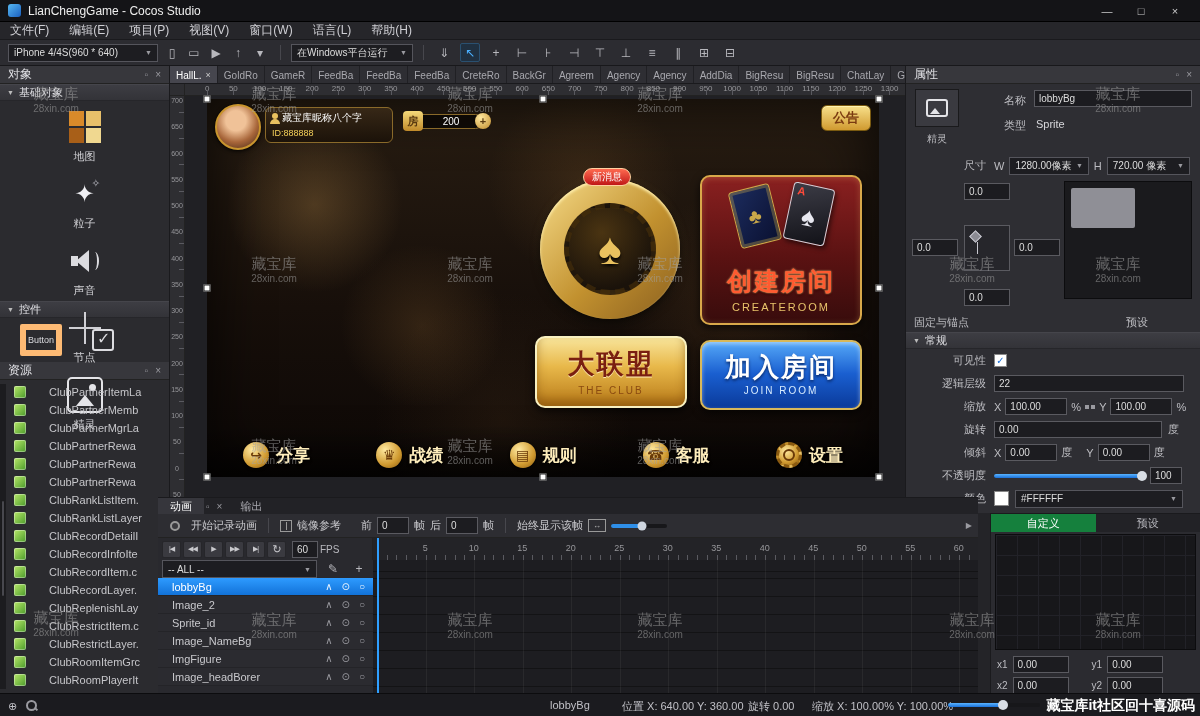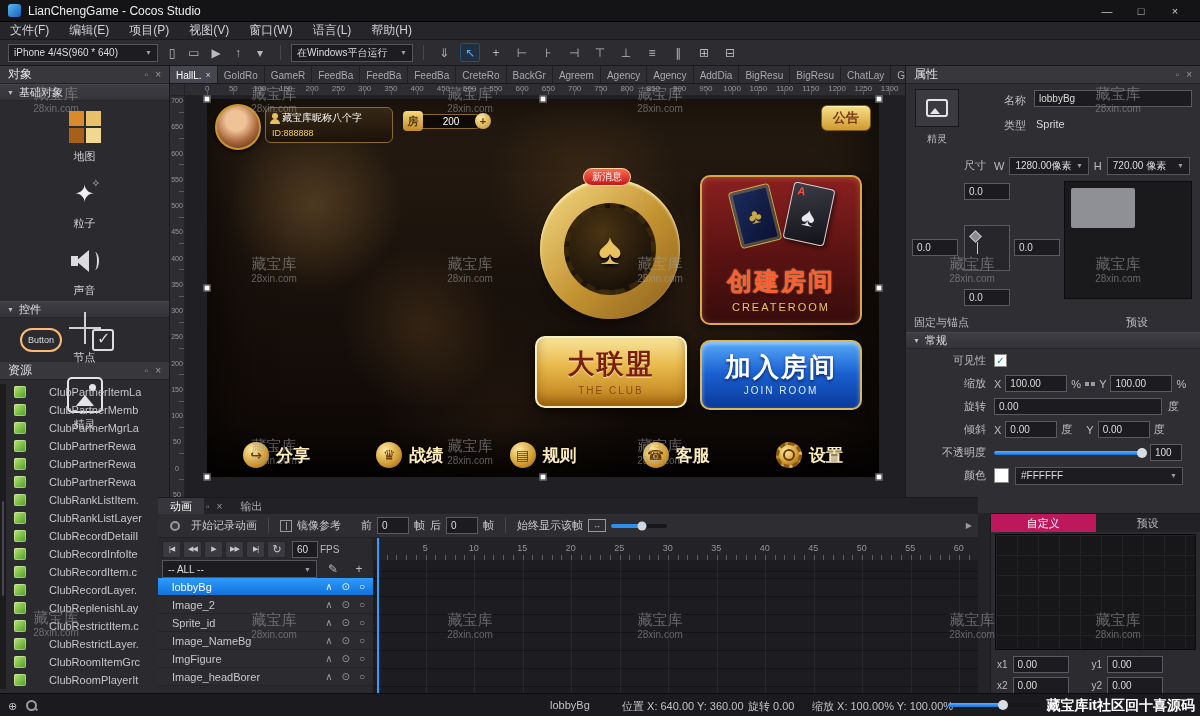--- a/index.html
+++ b/index.html
@@ -40,21 +40,21 @@
   .sound-icon::before{content:"";position:absolute;left:4px;top:13px;width:7px;height:10px;background:#dcdce0}
   .sound-icon::after{content:"";position:absolute;left:9px;top:7px;border:11px solid transparent;border-right:13px solid #dcdce0;border-left:0}
   .sound-wave{position:absolute;right:4px;top:9px;width:8px;height:18px;border-right:2px solid #dcdce0;border-radius:50%}
   .node-icon::before{content:"";position:absolute;left:17px;top:2px;width:2px;height:32px;background:#cfcfd4}
   .node-icon::after{content:"";position:absolute;top:17px;left:2px;height:2px;width:32px;background:#cfcfd4}
   .sprite-icon{border:2px solid #e4e4e8;border-radius:5px}
   .sprite-icon::after{content:"";position:absolute;left:7px;bottom:5px;border-left:9px solid transparent;border-right:9px solid transparent;border-bottom:11px solid #e4e4e8}
   .sprite-icon::before{content:"";position:absolute;right:5px;top:5px;width:7px;height:7px;border-radius:50%;background:#e4e4e8}
   .ctrl-row{display:flex;gap:30px;padding:10px 20px;align-items:center;height:44px}
   .ctrl-icon{display:flex;align-items:center;justify-content:center;position:relative}
-  .button-icon{width:42px;height:24px;border:2px solid #fdba74;border-radius:12px}
+  .button-icon{width:42px;height:32px;border:6px solid #fdba74;border-radius:2px}
   .ctrl-txt{font-style:normal;font-size:9px;color:#dcdce0}
   .checkbox-icon{width:22px;height:22px;border:2px solid #dcdce0;border-radius:3px}
   .checkbox-icon::before{content:"✓";color:#dcdce0;font-size:16px;position:absolute;left:3px;top:-2px}
   .res-list{position:relative;height:311px;padding:3px 0 0 10px;overflow:hidden}
   .res-item{display:flex;align-items:center;gap:23px;height:18px;font-size:11px;color:#c6c6ca;padding-left:4px}
   .res-icon{width:12px;height:12px;border-radius:2px;background:linear-gradient(135deg,#b8e86a,#4a9a2a);box-shadow:inset 0 0 0 1px rgba(255,255,255,.35);flex:none}
   .lscroll{position:absolute;left:0;top:318px;width:6px;height:305px;background:#1c1c1f}
   .lscroll .thumb{position:absolute;left:1px;top:38%;width:4px;height:32%;background:#48484e;border-radius:2px}
   
   .tabbar{left:170px;top:66px;width:735px;height:18px;background:#26262a;display:flex;overflow:hidden;border-bottom:1px solid #1a1a1d}
@@ -160,21 +160,21 @@
   .layers{position:absolute;left:0;top:80px;width:215px;bottom:0;overflow:hidden}
   .layer-row{height:18px;display:flex;align-items:center;padding-left:14px;font-size:11px;color:#c8c8cc;background:#2b2b30;border-bottom:1px solid #242428}
   .layer-row.selected{background:linear-gradient(#2e9bff,#1272d8);color:#fff}
   .licons{margin-left:auto;display:flex;gap:9px;padding-right:8px;color:#9a9aa0;font-size:10px}
   .layer-row.selected .licons{color:#e8f4ff}
   .licons i{font-style:normal}
   
   .curve{left:990px;top:513px;width:210px;height:180px;background:#2b2b30;border-left:1px solid #1a1a1d;border-top:1px solid #1a1a1d}
   .ctabs{height:18px;display:flex;background:#222226}
   .ctab{flex:1;display:flex;align-items:center;justify-content:center;font-size:11px;color:#b8b8be}
-  .ctab.active{background:#be185d;color:#fff}
+  .ctab.active{background:#15803d;color:#fff}
   .curve-grid{height:116px;margin:2px 4px;background:#17171a;background-image:linear-gradient(#222228 1px,transparent 1px),linear-gradient(90deg,#222228 1px,transparent 1px);background-size:21px 20px;border:1px solid #0c0c0e}
   .cfields{padding:2px 6px}
   .cfrow{display:flex;align-items:center;gap:5px;height:21px;font-size:10px;color:#bdbdc2}
   
   .statusbar{left:0;top:693px;width:1200px;height:23px;background:#1b1b1f;border-top:1px solid #0c0c0e;font-size:11px;color:#c0c0c6}
   .mag{position:relative;width:11px;height:11px}
   .mag::before{content:"";position:absolute;left:0;top:0;width:7px;height:7px;border:2px solid #9a9aa0;border-radius:50%}
   .mag::after{content:"";position:absolute;left:8px;top:8px;width:4px;height:2px;background:#9a9aa0;transform:rotate(45deg)}
   .wm{position:absolute;z-index:60;text-align:center;color:#a2a2a2;opacity:.55;pointer-events:none;line-height:1.12}
   .wm .l1{font-size:15px;display:block}
@@ -705,20 +705,24 @@
     </div>
     <div class="section-header">
       <span class="tri">▼</span>
       <span>常规</span>
     </div>
     <div class="prop-row">
       <span class="prop-label">可见性</span>
       <span class="chk">✓</span>
     </div>
     <div class="prop-row">
+      <span class="prop-label">逻辑层级</span>
+      <input class="in" style="width: 190px;" value="22">
+    </div>
+    <div class="prop-row">
       <span class="prop-label">缩放</span>
       <span class="lbl">X</span>
       <input class="in" style="width: 62px; margin: 0px 4px;" value="100.00">
       <span class="lbl">%</span>
       <span class="link-sq">
           <i></i>
           <i></i>
         </span>
       <span class="lbl">Y</span>
       <input class="in" style="width: 62px; margin: 0px 4px;" value="100.00">

